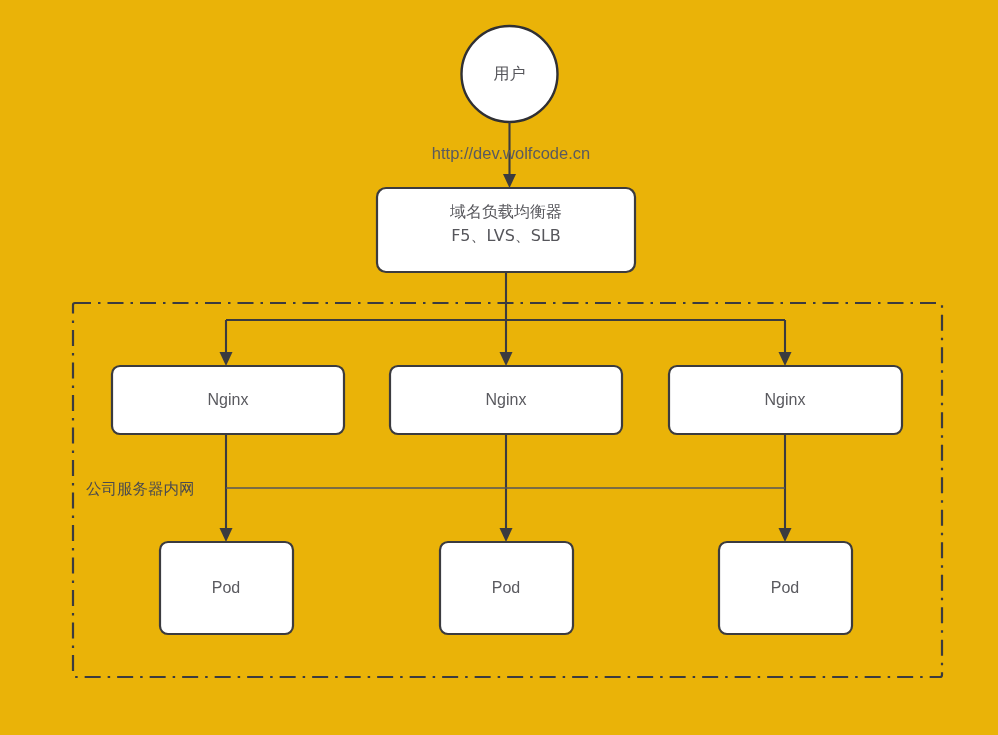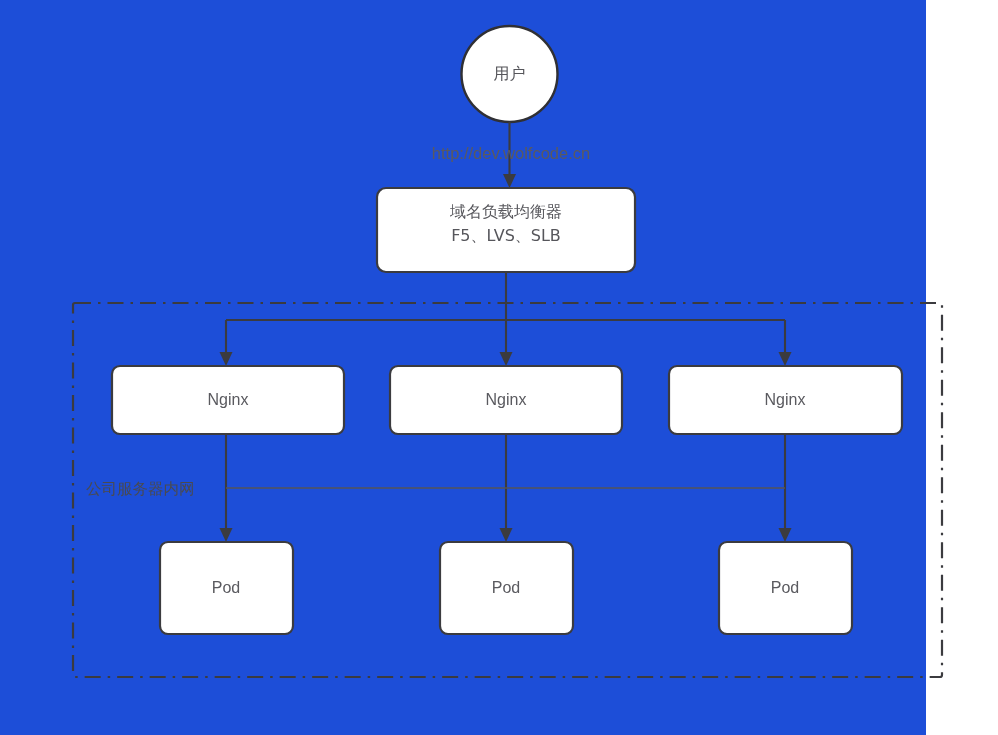--- a/index.html
+++ b/index.html
@@ -9,23 +9,23 @@
     background: #ffffff;
   }
   body {
     width: 998px;
     height: 735px;
     font-family: "Liberation Sans", "DejaVu Sans", sans-serif;
     overflow: hidden;
   }
   #diagram-root {
     position: relative;
-    width: 926px;
+    width: 998px;
     height: 735px;
-    background: #1d4ed8;
+    background: #eab308;
   }
   svg#diagram-svg {
     display: block;
     width: 998px;
     height: 735px;
   }
   .node-shape {
     fill: #ffffff;
     stroke: #3b3b3f;
     stroke-width: 2.2;

